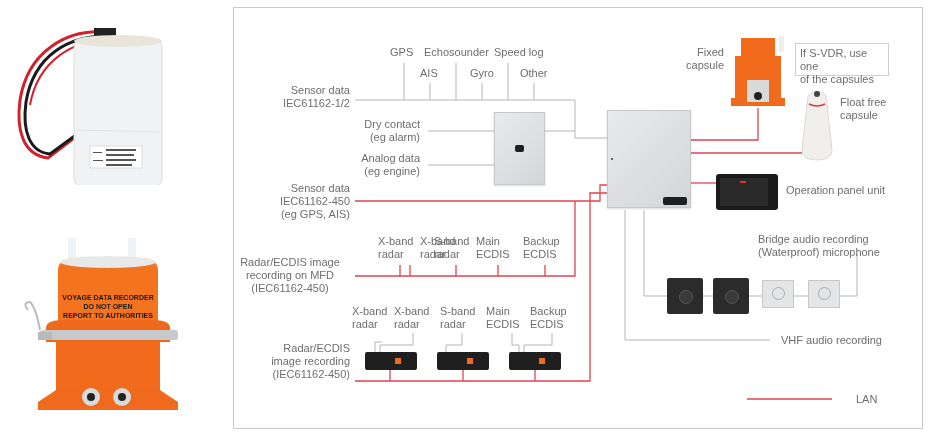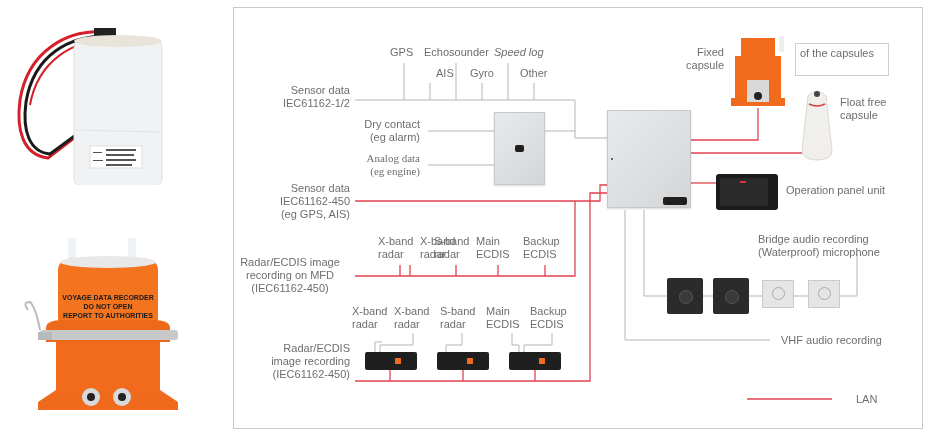--- a/index.html
+++ b/index.html
@@ -105,34 +105,34 @@
     <line x1="535" y1="370" x2="535" y2="381"></line>
     <polyline points="691,140 758,140 758,108"></polyline>
     <line x1="691" y1="153" x2="802" y2="153"></line>
     <line x1="691" y1="183" x2="716" y2="183"></line>
     <line x1="747" y1="399" x2="832" y2="399"></line>
   </g>
 </svg>
 
 <div class="lbl" style="left:390px;top:46px;">GPS</div>
 <div class="lbl" style="left:424px;top:46px;">Echosounder</div>
-<div class="lbl" style="left:494px;top:46px;font-style:italic;">Speed log</div>
-<div class="lbl" style="left:420px;top:67px;margin-left:16px;">AIS</div>
+<div class="lbl" style="left:494px;top:46px;">Speed log</div>
+<div class="lbl" style="left:420px;top:67px;">AIS</div>
 <div class="lbl" style="left:470px;top:67px;">Gyro</div>
 <div class="lbl" style="left:520px;top:67px;">Other</div>
 
 <div class="lbl r" style="left:250px;top:84px;width:100px;">
   <div>Sensor data</div>
   <div>IEC61162-1/2</div>
 </div>
 <div class="lbl r" style="left:320px;top:118px;width:100px;">
   <div>Dry contact</div>
   <div>(eg alarm)</div>
 </div>
-<div class="lbl r" style="left:320px;top:152px;width:100px;font-family:Liberation Serif, serif;">
+<div class="lbl r" style="left:320px;top:152px;width:100px;">
   <div>Analog data</div>
   <div>(eg engine)</div>
 </div>
 <div class="lbl r" style="left:250px;top:182px;width:100px;">
   <div>Sensor data</div>
   <div>IEC61162-450</div>
   <div>(eg GPS, AIS)</div>
 </div>
 <div class="lbl r" style="left:230px;top:256px;width:120px;text-align:center;">
   <div>Radar/ECDIS image</div>
@@ -216,20 +216,21 @@
     <circle cx="27" cy="62" r="4" fill="#222"></circle>
     <rect x="48" y="2" width="5" height="16" fill="#eee"></rect>
   </svg>
 </div>
 <div class="lbl r" style="left:680px;top:46px;width:44px;">
   <div>Fixed</div>
     <div>capsule</div>
 </div>
 
 <div class="note-box">
+  <div>If S-VDR, use one</div>
     <div>of the capsules</div>
 </div>
 
 <div class="abs" style="left:800px;top:86px;width:34px;height:76px;">
   <svg width="34" height="76" viewBox="0 0 34 76">
     <path d="M8 10 Q17 0 26 10 L32 64 Q32 74 17 74 Q2 74 2 64 Z" fill="#f1efeb" stroke="#dcd9d3"></path>
     <circle cx="17" cy="8" r="3" fill="#444"></circle>
     <path d="M9 18 Q17 22 25 18" stroke="#d83a3a" stroke-width="1.5" fill="none"></path>
   </svg>
 </div>

